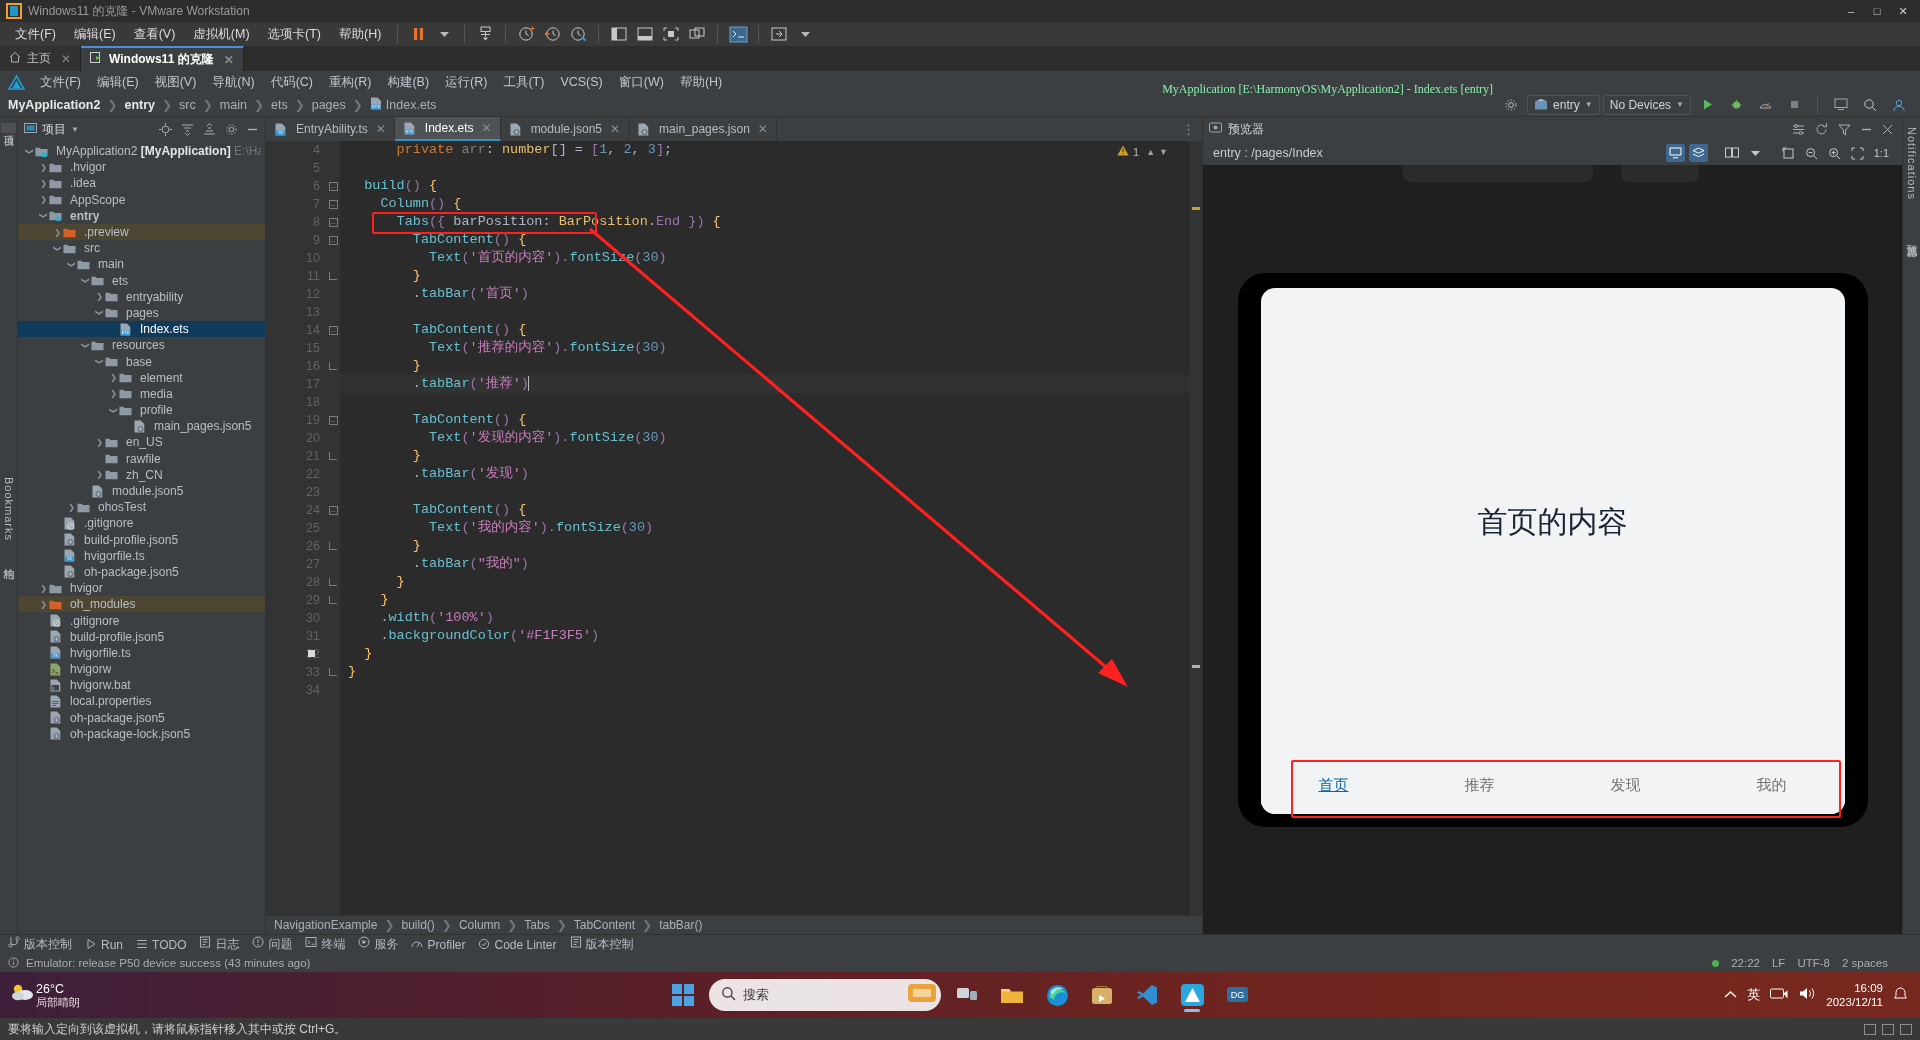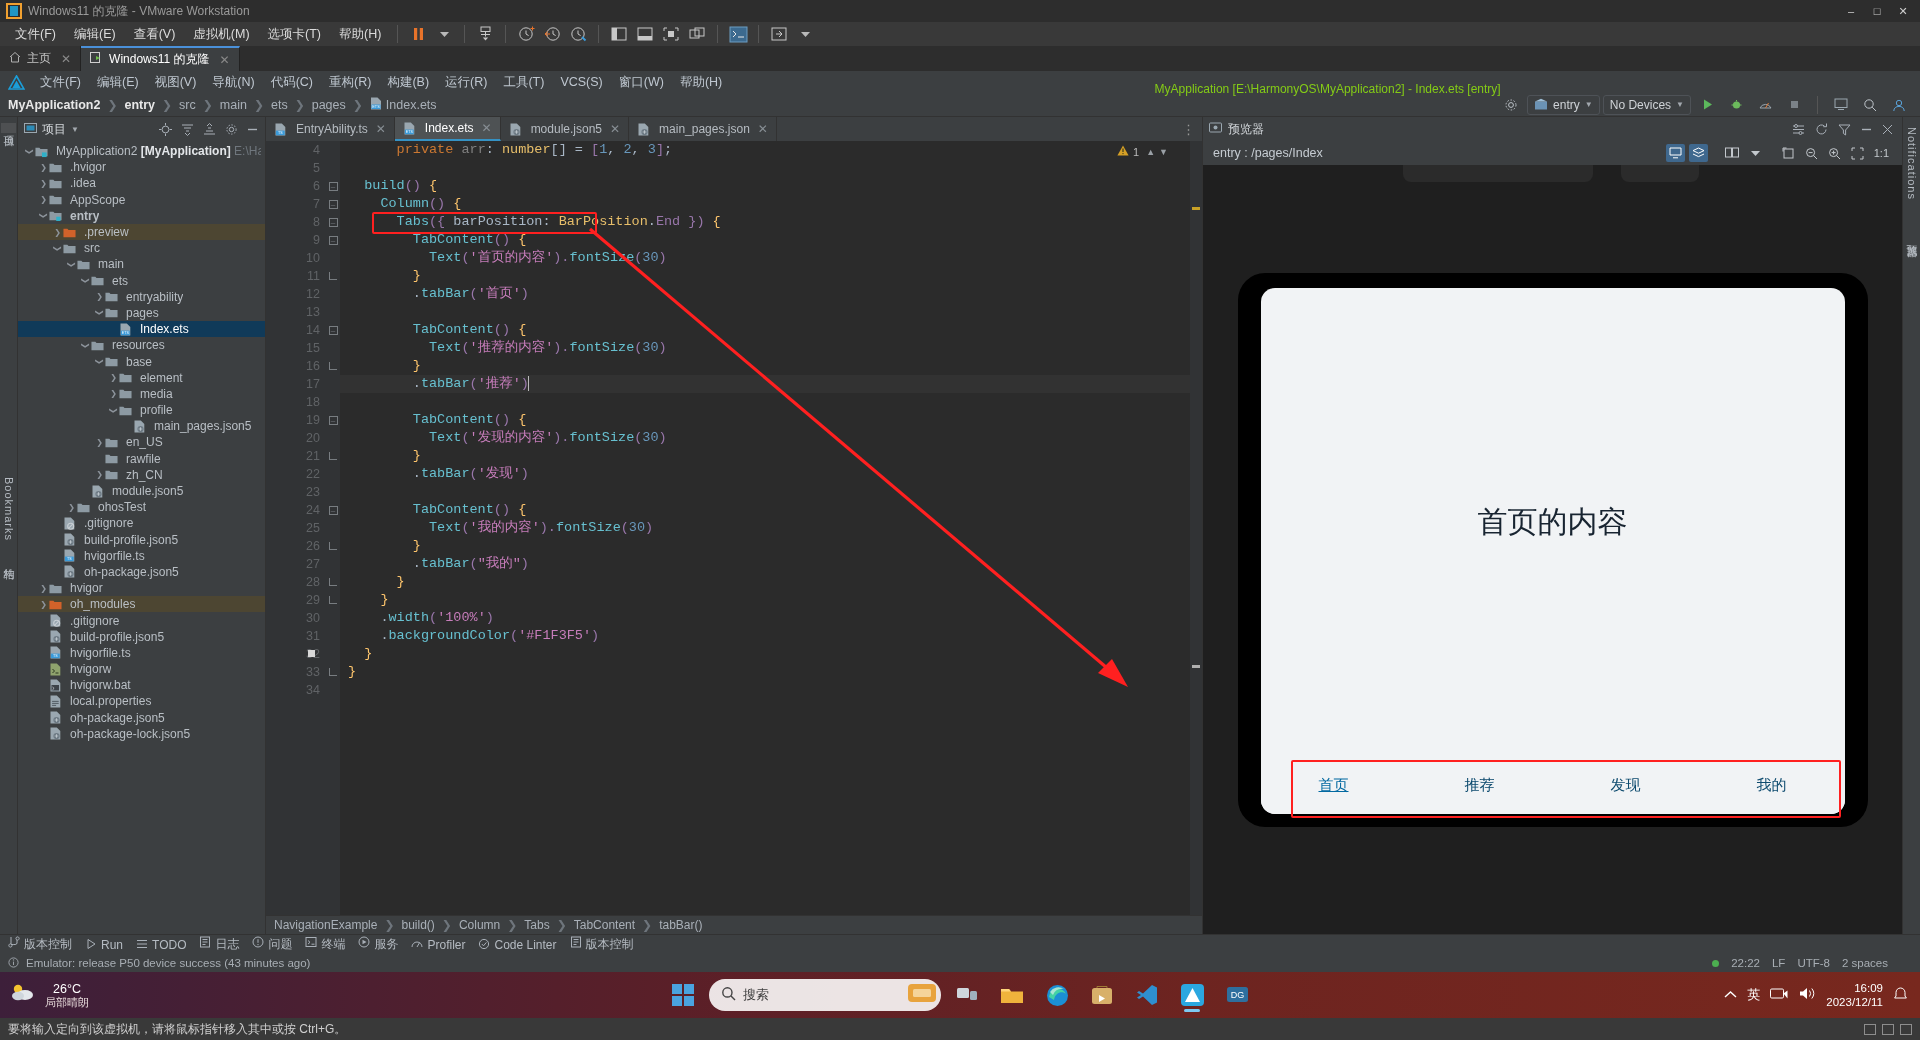--- a/index.html
+++ b/index.html
@@ -23,30 +23,30 @@
   #vm-winbtns .b { width:26px; height:22px; display:flex; align-items:center; justify-content:center; color:#cfcfcf; font-size:11px; }
 
   #vm-menubar { height:24px; background:#393939; display:flex; align-items:center; padding:0 6px; flex:0 0 24px; font-size:12.5px; color:#dcdcdc; }
   #vm-menubar .mi { padding:2px 9px; white-space:nowrap; }
   .vsep { width:1px; height:18px; background:#555; margin:0 7px; }
   .tbtn { width:26px; height:22px; display:flex; align-items:center; justify-content:center; color:#c8c8c8; }
   .tbtn svg{ display:block; }
 
   #vm-tabsrow { height:25px; background:#2d2d2d; display:flex; align-items:flex-end; flex:0 0 25px; }
   .vmtab { height:25px; display:flex; align-items:center; gap:6px; padding:0 9px; font-size:12px; color:#c4c4c4; background:#323232; border-right:1px solid #222; }
-  .vmtab.active { background:#3c3f41; color:#ffffff; font-weight:normal; border-top:2px solid #4a90d9; }
+  .vmtab.active { background:#3c3f41; color:#ffffff; font-weight:bold; border-top:2px solid #4a90d9; }
   .vmtab .x { color:#8a8a8a; font-size:12px; margin-left:4px; }
 
   
   #guest { flex:1 1 auto; background:#3c3f41; position:relative; display:flex; flex-direction:column; overflow:hidden; }
 
   #ide-menubar { height:22px; background:#3c3f41; display:flex; align-items:center; padding:0 6px; font-size:12.5px; color:#bfc7d0; flex:0 0 22px; }
   #ide-menubar .mi { padding:1px 8px; white-space:nowrap; }
   #ide-logo { width:20px; height:16px; margin-right:6px; display:flex; align-items:center; justify-content:center; }
-  #ide-title { position:absolute; left:11px; right:0; text-align:center; font-size:12px; color:#84cc16; pointer-events:none; }
+  #ide-title { position:absolute; left:11px; right:0; text-align:center; font-size:12px; color:#86efac; pointer-events:none;font-family:Liberation Serif, serif; }
   #ide-titlewrap { position:relative; flex:1 1 auto; }
 
   #ide-navbar { height:24px; background:#3c3f41; display:flex; align-items:center; padding:0 8px; flex:0 0 24px; font-size:12.5px; border-bottom:1px solid #323232; }
   .crumb { color:#a9b0b8; white-space:nowrap; }
   .crumb.strong { color:#e8e8e8; font-weight:bold; }
   .crumb-sep { color:#6e757c; margin:0 7px; font-size:12px; }
   #ide-navbar-right { margin-left:auto; display:flex; align-items:center; gap:3px; }
   .combo { height:20px; display:flex; align-items:center; gap:5px; padding:0 6px; border:1px solid #4e5257; border-radius:3px; background:#3c3f41; font-size:12px; color:#cfd3d7; }
   .combo .caret { font-size:8px; color:#a2a8ae; }
   .chipicon { width:14px; height:14px; }
@@ -112,41 +112,41 @@
   #pv-sub { height:24px; display:flex; align-items:center; padding:0 10px; font-size:12.5px; color:#c6ccd2; flex:0 0 24px; }
   #pv-sub .sp { margin-left:auto; display:flex; align-items:center; gap:4px; }
   .pvbtn { height:18px; min-width:19px; display:flex; align-items:center; justify-content:center; color:#c3c8cd; font-size:11px; padding:0 3px; }
   .pvbtn.on { background:#3f688e; color:#fff; border-radius:2px; }
   #pv-stage { flex:1 1 auto; background:#1f1f1f; position:relative; overflow:hidden; display:flex; align-items:center; justify-content:center; }
   #phone { width:628px; height:552px; background:#000; border-radius:26px; position:relative; box-shadow:0 0 0 1px #000; }
   #phone-screen { position:absolute; left:22px; top:14px; right:22px; bottom:12px; background:#f1f3f5; border-radius:14px; overflow:hidden; display:flex; flex-direction:column; }
   #phone-content { flex:1 1 auto; display:flex; align-items:center; justify-content:center; }
   #phone-content span { font-size:30px; color:#182431; }
   #tabbar { height:56px; display:flex; align-items:center; background:#f1f3f5; }
-  #tabbar .tb { flex:1 1 0; text-align:center; font-size:15px; color:#0c4a6e; }
+  #tabbar .tb { flex:1 1 0; text-align:center; font-size:15px; color:#737373; }
   #tabbar .tb.active { color:#0369a1;font-family:Liberation Mono, monospace; }
   #tabbar .tb.active u { text-decoration:underline; }
   #tabbar-hl { position:absolute; border:2px solid #ff2020; left:52px; right:26px; bottom:8px; height:58px; border-radius:2px; pointer-events:none; }
   .notch { position:absolute; top:-1px; background:#2b2b2b; height:18px; border-radius:0 0 8px 8px; }
 
   
   #right-rail { width:18px; flex:0 0 18px; background:#3c3f41; border-left:1px solid #323232; display:flex; flex-direction:column; align-items:center; padding-top:6px; }
 
   
   #ide-toolbar2 { height:20px; background:#3c3f41; display:flex; align-items:center; padding:0 8px; gap:13px; font-size:12px; color:#b5bbc2; flex:0 0 20px; border-top:1px solid #323232; }
   #ide-toolbar2 .twi { display:flex; gap:4px; white-space:nowrap; }
   #ide-status { height:18px; background:#3c3f41; display:flex; align-items:center; padding:0 8px; gap:7px; font-size:11.5px; color:#a8aeb4; flex:0 0 18px; }
   #ide-status .sp { margin-left:auto; display:flex; align-items:center; gap:12px; }
   .greendot { width:7px; height:7px; border-radius:50%; background:#4caf50; }
 
   
   #taskbar { height:46px; flex:0 0 46px; position:relative; display:flex; align-items:center;
              background:linear-gradient(90deg,#3d1f3a 0%,#5a1f28 35%,#6d2420 62%,#78281e 100%); }
   #tb-left { display:flex; align-items:center; gap:8px; padding-left:10px; width:420px; }
-  #tb-weather { display:flex; align-items:center; gap:9px; color:#fff;text-align:center; }
+  #tb-weather { display:flex; align-items:center; gap:0; color:#fff; }
   #tb-weather .tmp { font-size:12.5px; line-height:14px; }
   #tb-weather .loc { font-size:11px; line-height:13px; color:#e6dada; }
   #tb-center { position:absolute; left:50%; transform:translateX(-50%); display:flex; align-items:center; gap:7px; }
   .tbicon { width:38px; height:38px; border-radius:5px; display:flex; align-items:center; justify-content:center; position:relative; }
   .tbicon.active::after { content:''; position:absolute; bottom:2px; left:50%; transform:translateX(-50%); width:16px; height:3px; border-radius:2px; background:#7ec8f0; }
   #tb-search { height:32px; min-width:232px; background:rgba(255,255,255,.88); border-radius:17px; display:flex; align-items:center; gap:7px; padding:0 5px 0 12px; }
   #tb-search .ph { font-size:13px; color:#3c3c3c; flex:1 1 auto; }
   #tb-right { margin-left:auto; display:flex; align-items:center; gap:10px; padding-right:12px; color:#fff; }
   #tb-clock { text-align:right; font-size:11.5px; line-height:14px; }
   #tb-ime { font-size:13px; }

